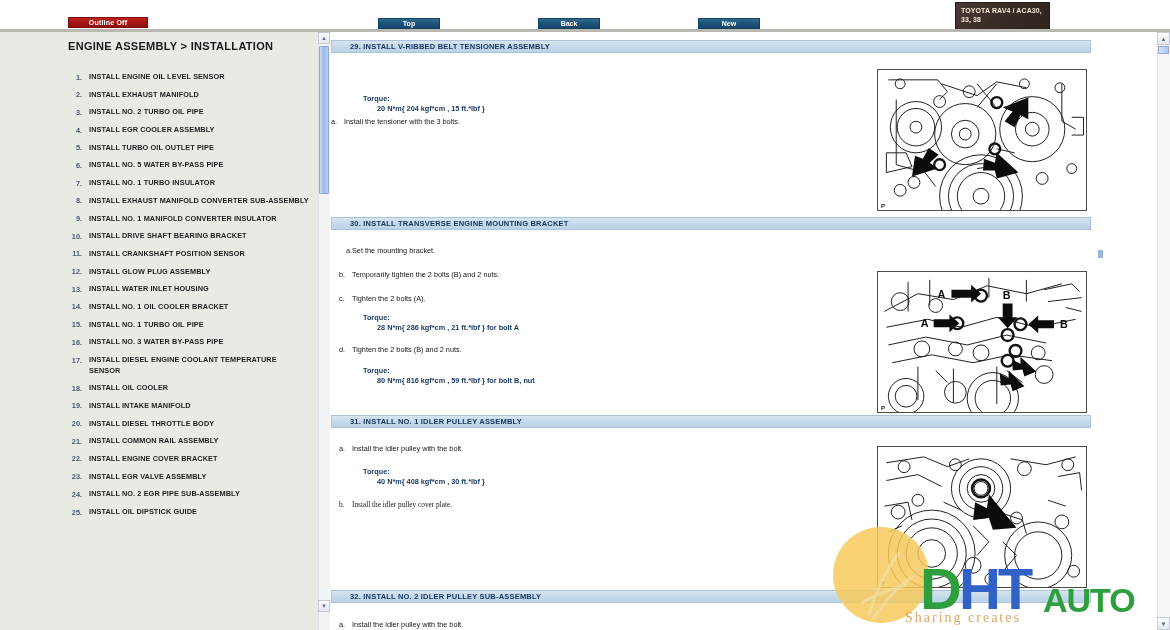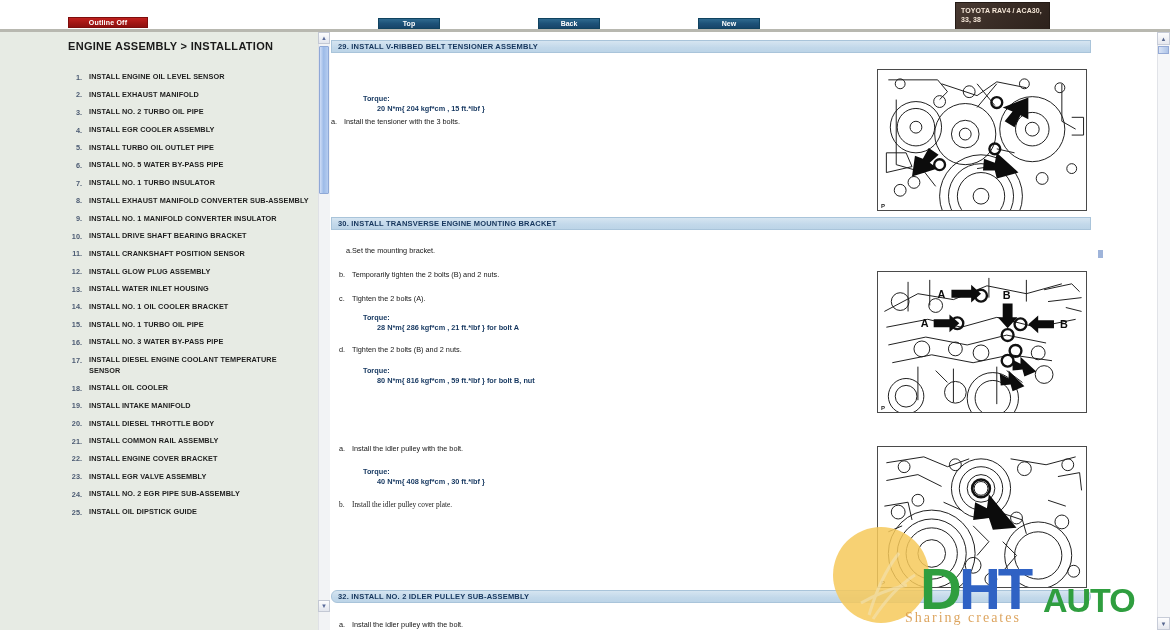--- a/index.html
+++ b/index.html
@@ -102,21 +102,21 @@
   
   .content {
     position:absolute; left:331px; top:33px; width:828px; height:597px;
     background:#ffffff; overflow:hidden;
   }
   .sec-head {
     position:absolute; left:0; width:760px; height:13px;
     background:linear-gradient(to bottom,#d6e5f1,#c2d8ea 60%,#bcd4e7);
     border:1px solid #a9c4da;
     color:#15355c; font-size:7.5px; font-weight:bold;
-    line-height:12px; padding-left:6px; letter-spacing:.2px;
+    line-height:12px; padding-left:18px; letter-spacing:.2px;
   }
   .step {
     position:absolute; font-size:7.3px; color:#161616;
     line-height:11px; white-space:nowrap;
   }
   .step .ltr { display:inline-block; width:13px; font-weight:normal; }
   .torque-lbl {
     position:absolute; font-size:7.3px; font-weight:bold;
     color:#14365f; white-space:nowrap;
   }
@@ -432,20 +432,21 @@
         <g font-family="Liberation Sans, sans-serif" font-size="11" font-weight="bold" fill="#0c0c0c">
           <text x="60" y="26">A</text>
           <text x="43" y="56">A</text>
           <text x="126" y="27">B</text>
           <text x="184" y="57">B</text>
         </g>
       </svg>
       <span class="fig-p">P</span>
     </div>
 
+    <div class="sec-head" style="top:382px;">31. INSTALL NO. 1 IDLER PULLEY ASSEMBLY</div>
     <div class="step" style="left:8px; top:410px;"><span class="ltr">a.</span><span>Install the idler pulley with the bolt.</span></div>
     <div class="torque-lbl" style="left:32px; top:434px;">Torque:</div>
     <div class="torque-val" style="left:46px; top:444px;">40 N*m{ 408 kgf*cm , 30 ft.*lbf }</div>
     <div class="step" style="left:8px; top:466px;font-family:Liberation Serif, serif;"><span class="ltr">b.</span><span>Install the idler pulley cover plate.</span></div>
 
     <div class="fig" style="left:546px; top:413px;">
       <svg viewBox="0 0 210 142" xmlns="http://www.w3.org/2000/svg">
         <g fill="none" stroke="#1d1d1d" stroke-width="1">
           <circle cx="104" cy="42" r="30"></circle>
             <circle cx="104" cy="42" r="22"></circle>
@@ -483,21 +484,21 @@
         <g fill="none" stroke="#111" stroke-width="2.6">
           <circle cx="104" cy="42" r="9"></circle>
         </g>
         <g fill="#0c0c0c">
           <path d="M140 82 L112 48 L110 62 L98 56 L96 74 L112 72 L116 84 Z"></path>
         </g>
       </svg>
       <span class="fig-p">P</span>
     </div>
 
-    <div class="sec-head" style="top:557px;border-radius:6px;">32. INSTALL NO. 2 IDLER PULLEY SUB-ASSEMBLY</div>
+    <div class="sec-head" style="top:557px;">32. INSTALL NO. 2 IDLER PULLEY SUB-ASSEMBLY</div>
     <div class="step" style="left:8px; top:586px;"><span class="ltr">a.</span><span>Install the idler pulley with the bolt.</span></div>
   </div>
 
   <div class="cs-track"></div>
   <div class="cs-btn cs-btn-up">▲</div>
   <div class="cs-btn cs-btn-down">▼</div>
   <div class="cs-thumb"></div>
   <div class="cs-mark"></div>
 
   <div class="wm wm-sun"></div>

